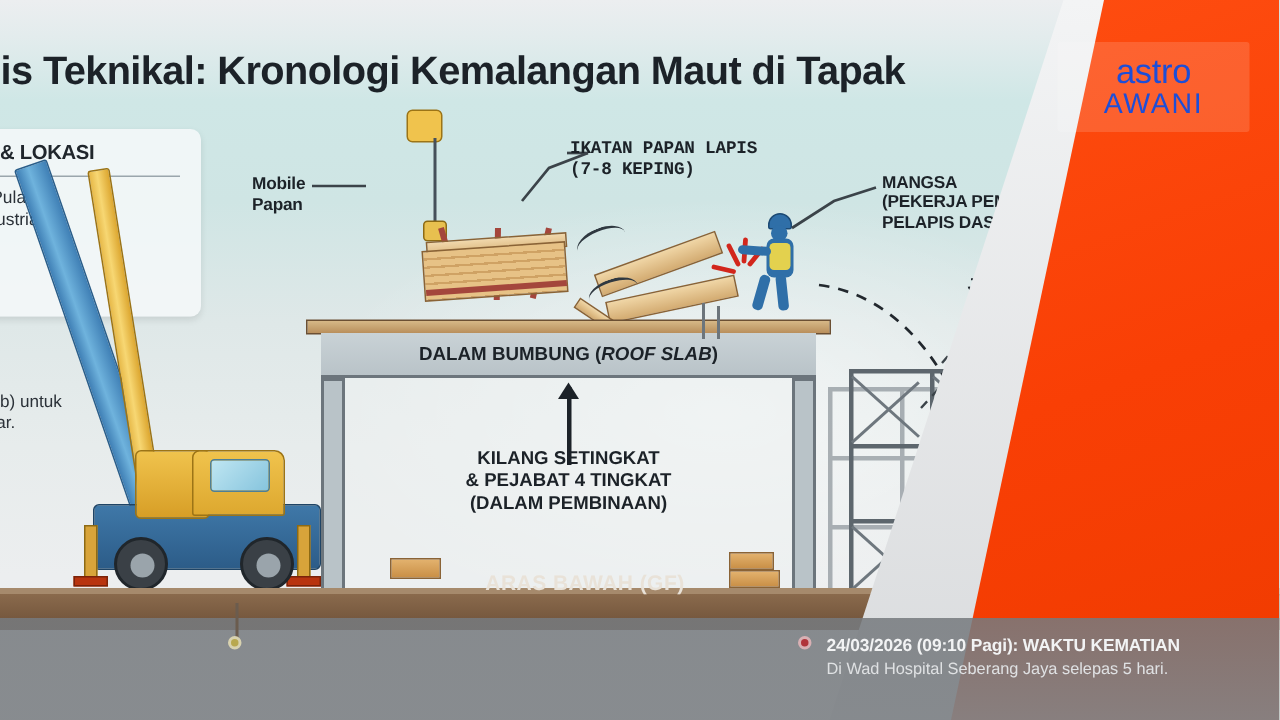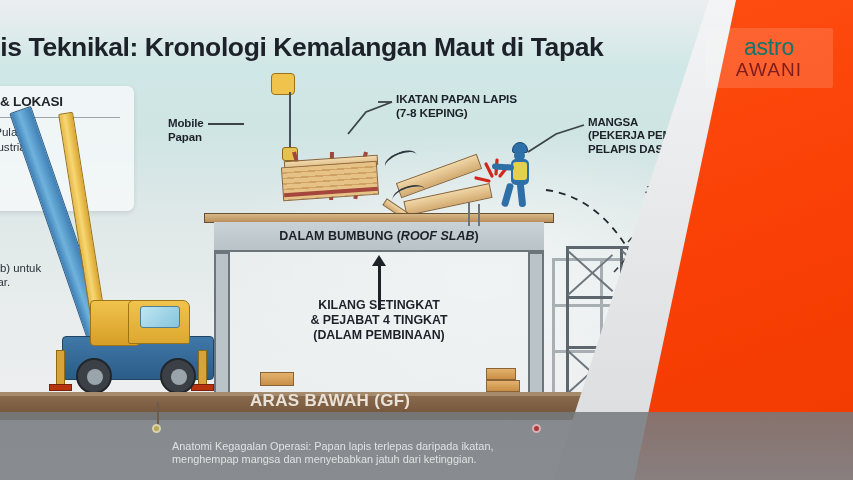--- a/index.html
+++ b/index.html
@@ -53,21 +53,21 @@
     font-size:12.2px; font-weight:bold; color:#20262c;
   }
   .card2-body {
     position:absolute; left:-76px; top:261px; width:216px;
     font-size:11.4px; line-height:14.4px; color:#2b3138;
   }
 
   
   .lbl { position:absolute; font-weight:bold; color:#1c2228; letter-spacing:-.15px; }
   .lbl-mobile { left:168px; top:117px; font-size:11.5px; line-height:13.5px; }
-  .lbl-ikatan { left:396px; top:93px; font-size:11.8px; line-height:13.6px; }
+  .lbl-ikatan { left:380px; top:93px; font-size:11.8px; line-height:13.6px;font-family:Liberation Mono, monospace; }
   .lbl-mangsa { left:588px; top:116px; font-size:11.5px; line-height:13.4px; }
   .lbl-jatuh  { left:645px; top:184px; font-size:11.3px; line-height:13.2px; }
   .lbl-perancah { left:723px; top:228px; font-size:11.5px; line-height:13.4px; }
   .lbl-tersangkut { left:723px; top:288px; font-size:11.5px; line-height:13.4px; }
   .lbl-tersangkut-body {
     position:absolute; left:723px; top:314px; width:128px;
     font-size:10.9px; line-height:13.1px; color:#22282e; font-weight:normal;
   }
 
   
@@ -108,22 +108,22 @@
   
   .ground-band {
     position:absolute; left:0; top:396px; width:853px; height:24px;
     background:linear-gradient(180deg,#8a6a4c,#6d5038);
   }
   .ground-shadow {
     position:absolute; left:0; top:392px; width:853px; height:5px;
     background:#a68a6c;
   }
   .gf-txt {
-    position:absolute; left:250px; top:391px; width:280px; text-align:left;
-    font-size:17px; font-weight:bold; color:#e9e2d8; letter-spacing:.3px;
+    position:absolute; left:250px; top:380px; width:280px; text-align:center;
+    font-size:14px; font-weight:bold; color:#e9e2d8; letter-spacing:.3px;
   }
 
   
   .crane-boom {
     position:absolute; left:90px; top:96px; width:23px; height:250px;
     background:linear-gradient(90deg,#3f7fb5,#6fb3dd 40%,#3f7fb5);
     border:1.5px solid #2a5e8a;
     transform-origin:50% 100%;
     transform:rotate(-19deg);
     border-radius:2px;
@@ -231,22 +231,22 @@
     position:absolute; right:0; top:0; width:300px; height:480px;
     background:linear-gradient(160deg,#ff4f12 0%,#f93f05 55%,#ef3b00 100%);
     clip-path:polygon(61% 0, 100% 0, 100% 100%, 27% 100%);
   }
   .logo-box {
     position:absolute; right:20px; top:28px; width:128px; height:60px;
     background:rgba(255,255,255,.14);
     display:flex; flex-direction:column; align-items:center; justify-content:center;
     border-radius:2px;
   }
-  .logo-astro { font-size:23px; color:#0f766e; font-weight:normal; line-height:24px; letter-spacing:-.2px; }
-  .logo-awani { font-size:19px; color:#7f1d1d; font-weight:normal; line-height:22px; letter-spacing:1.1px; }
+  .logo-astro { font-size:23px; color:#1d4ed8; font-weight:normal; line-height:24px; letter-spacing:-.2px; }
+  .logo-awani { font-size:19px; color:#1d4ed8; font-weight:normal; line-height:22px; letter-spacing:1.1px; }
 
   
   .bottom-veil {
     position:absolute; left:0; top:412px; width:853px; height:68px;
     background:linear-gradient(180deg,rgba(118,122,126,.86),rgba(128,132,136,.93));
   }
   .cap { position:absolute; color:#f2f3f4; }
   .cap-dot { position:absolute; width:9px; height:9px; border-radius:50%; border:2px solid #d8d2b0; background:#b8a84f; }
   .cap-dot-red { position:absolute; width:9px; height:9px; border-radius:50%; background:#b0333a; border:2px solid #d8b0b4; }
   .cap-stem { position:absolute; width:1.6px; background:#6b5c4e; }
@@ -433,16 +433,17 @@
   <div class="white-wedge"></div>
   <div class="orange-wedge"></div>
   <div class="logo-box">
     <div class="logo-astro">astro</div>
     <div class="logo-awani">AWANI</div>
   </div>
 
   <div class="bottom-veil"></div>
   <div class="cap-stem" style="left:157px; top:402px; height:24px;"></div>
   <div class="cap-dot" style="left:152px; top:424px;"></div>
-  <div class="cap cap1-b">Anatomi Kegagalan Operasi: Papan lapis terlepas daripada ikatan, menghempap mangsa dan menyebabkan jatuh dari ketinggian.</div>
   <div class="cap-dot-red" style="left:532px; top:424px;"></div>
+  <div class="cap cap2-h">24/03/2026 (09:10 Pagi): WAKTU KEMATIAN</div>
+  <div class="cap cap2-b">Di Wad Hospital Seberang Jaya selepas 5 hari.</div>
 
 </div>
 
 </body></html>

